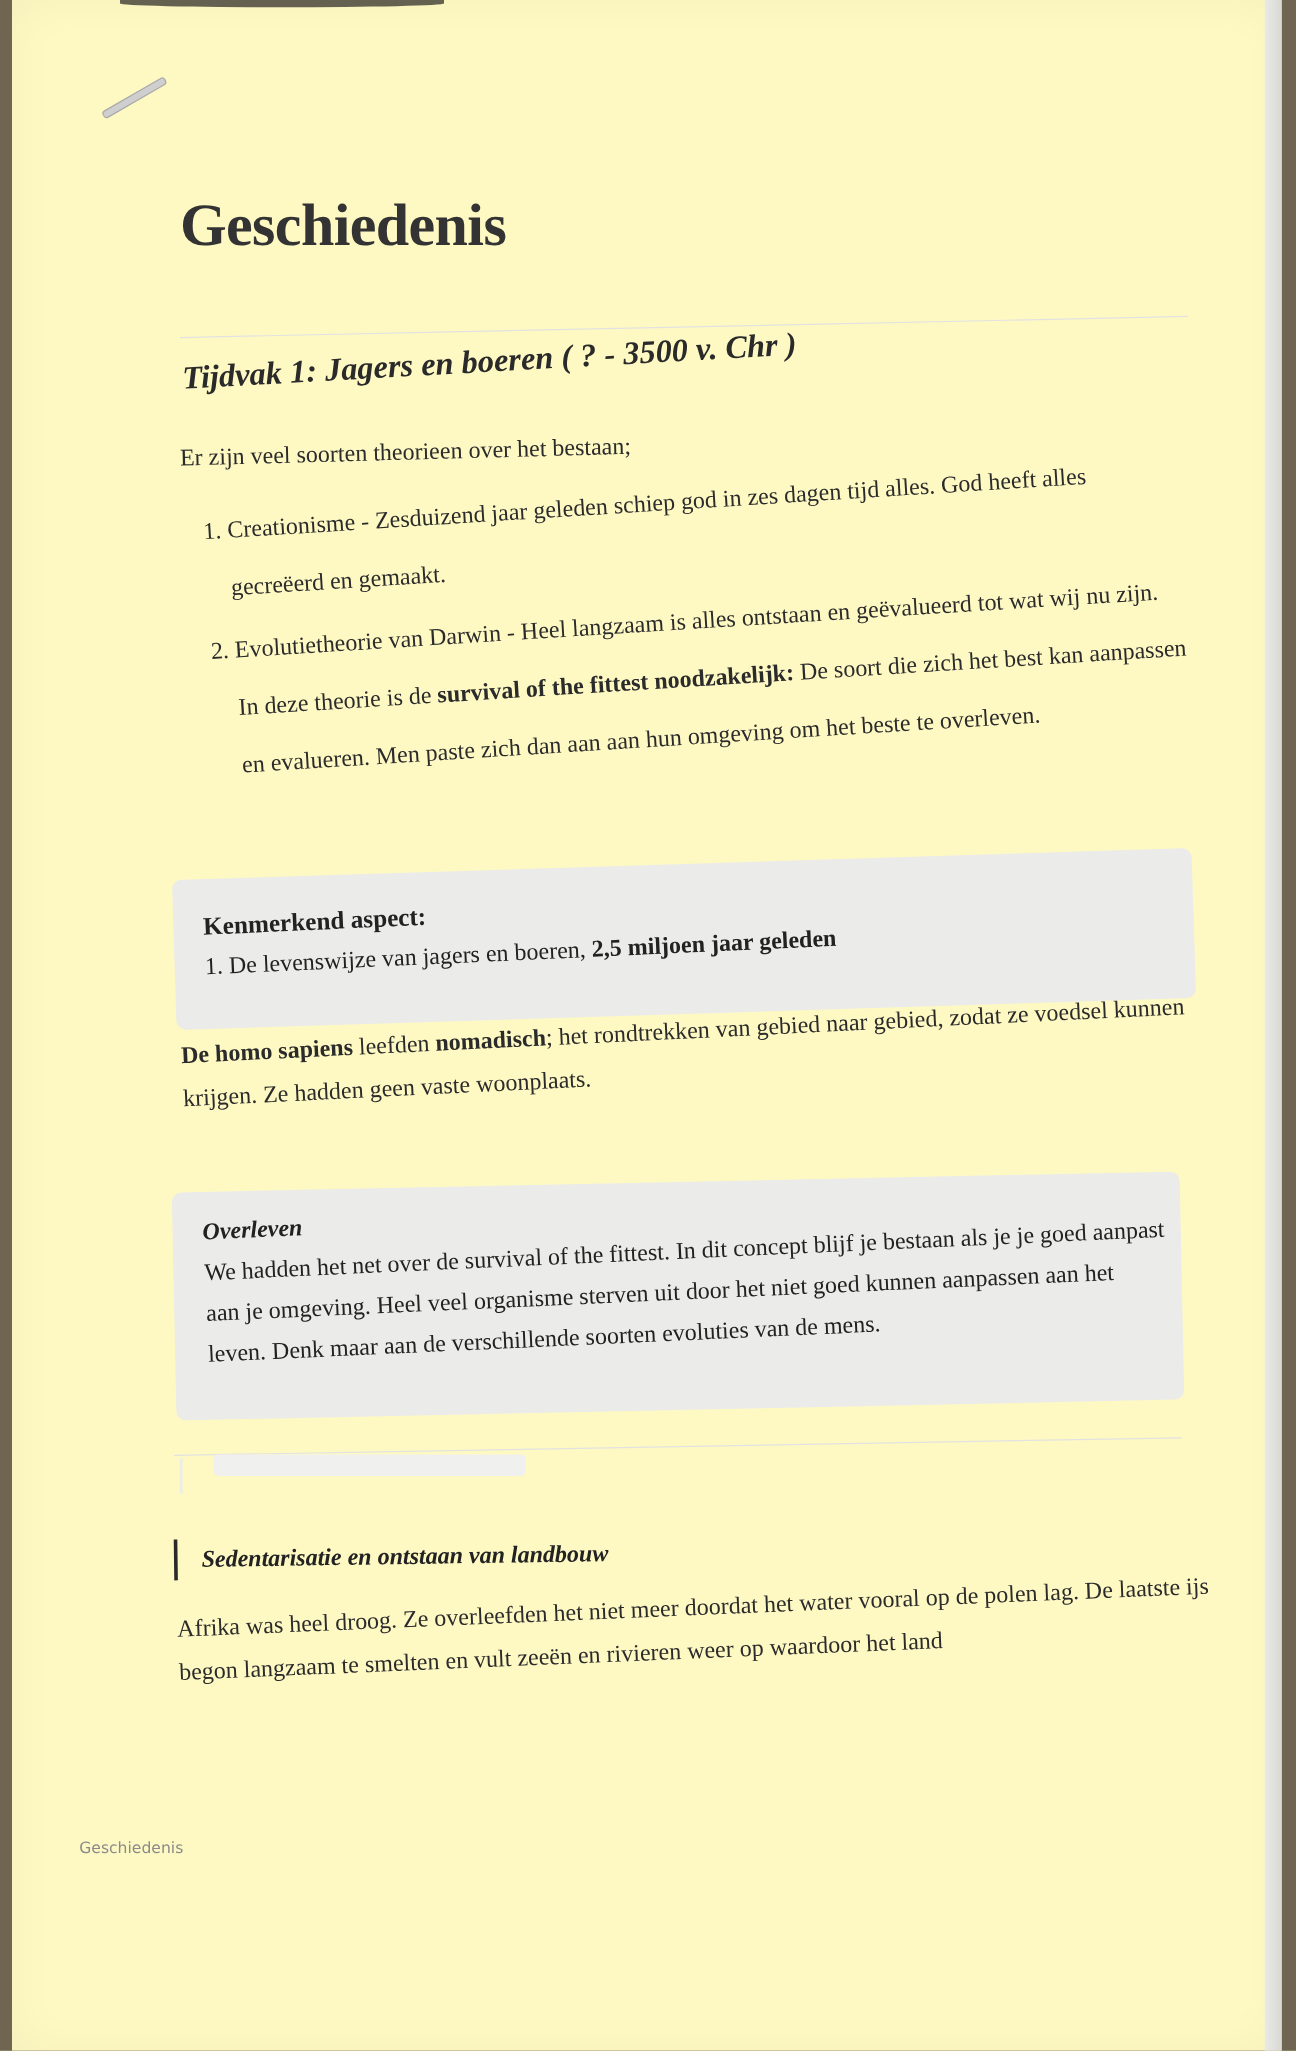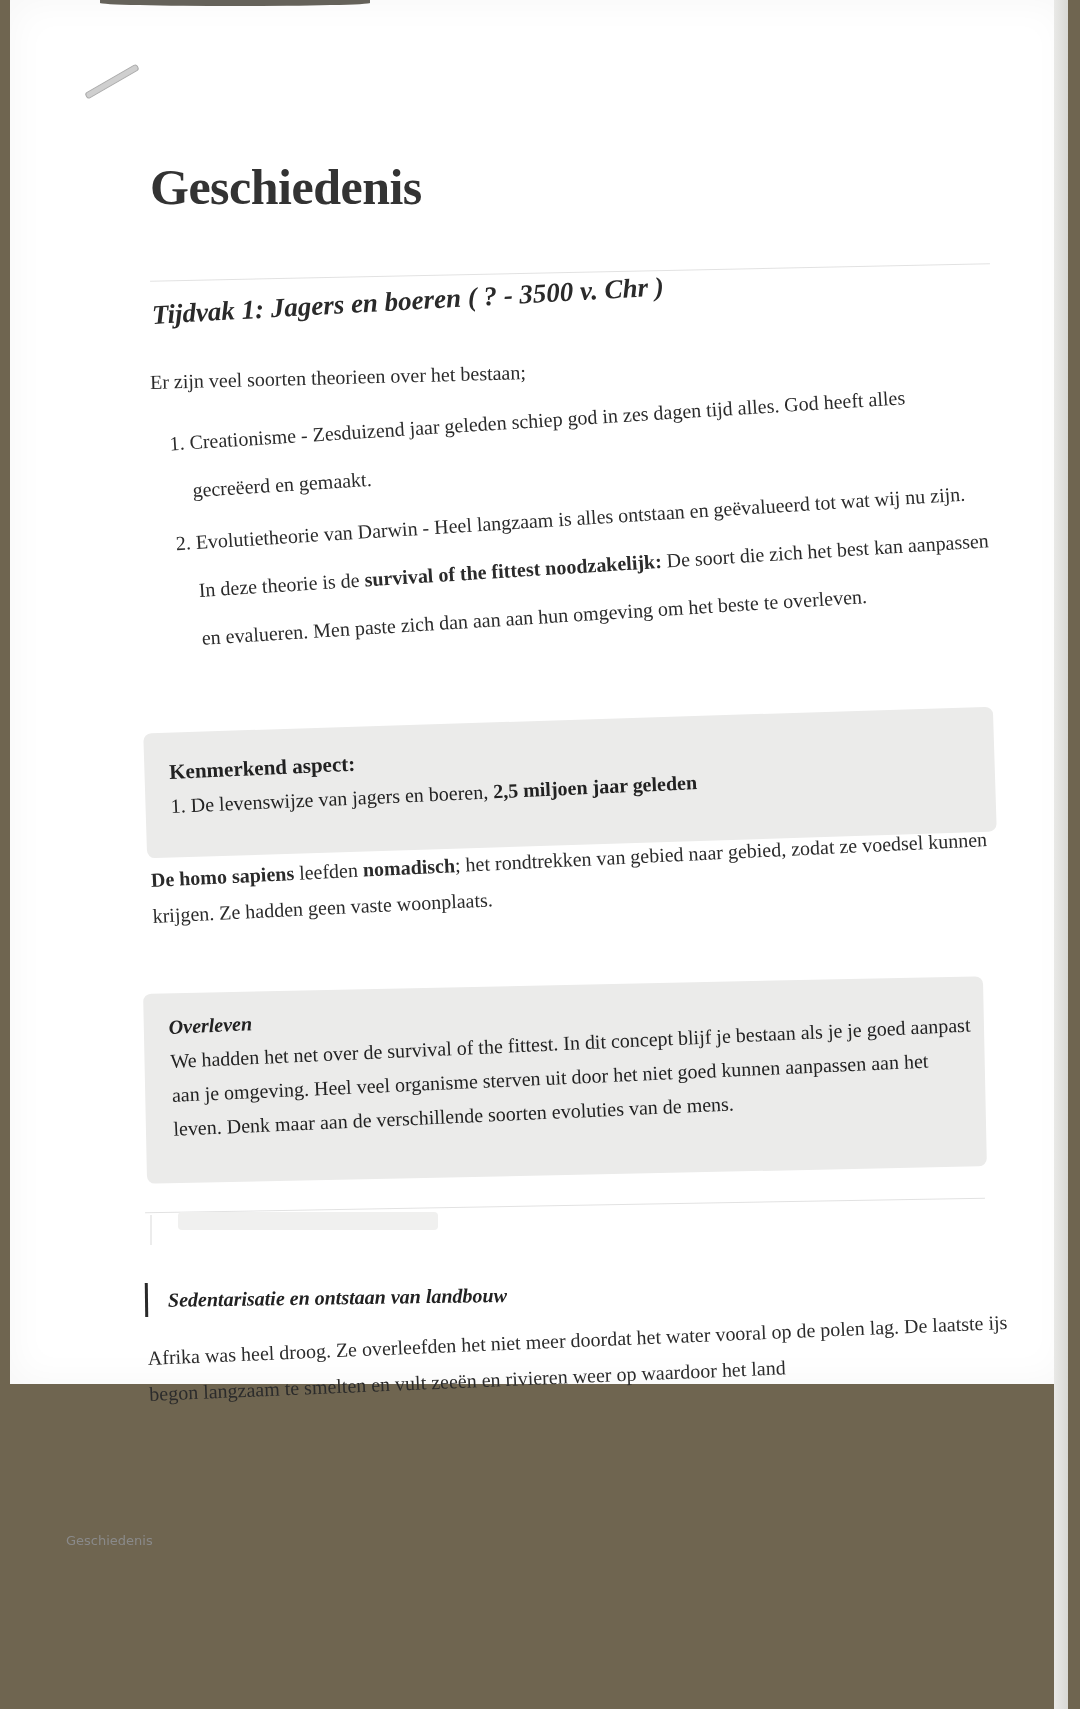--- a/index.html
+++ b/index.html
@@ -2,22 +2,22 @@
 <html><head>
   <meta charset="utf-8">
   <style>
     html, body { margin: 0; padding: 0; }
     body {
       width: 1080px; height: 1709px; overflow: hidden;
       background: #6f6550;
       position: relative;
     }
     .page {
-      position: absolute; left: 10px; top: 0; width: 1058px; height: 1384px;
-      background: #ffffff;
+      position: absolute; left: 10px; top: 0; width: 1058px; height: 1709px;
+      background: #fef9c3;
       box-shadow: inset 0 0 40px rgba(0,0,0,0.04);
     }
     .top-shadow {
       position: absolute; left: 90px; top: 0; width: 270px; height: 6px;
       background: #4a463d; border-radius: 0 0 50% 50%; opacity: 0.85;
     }
     .right-edge {
       position: absolute; right: 0; top: 0; width: 14px; height: 1709px;
       background: linear-gradient(to right, #e9e9e7, #d8d8d4);
     }

